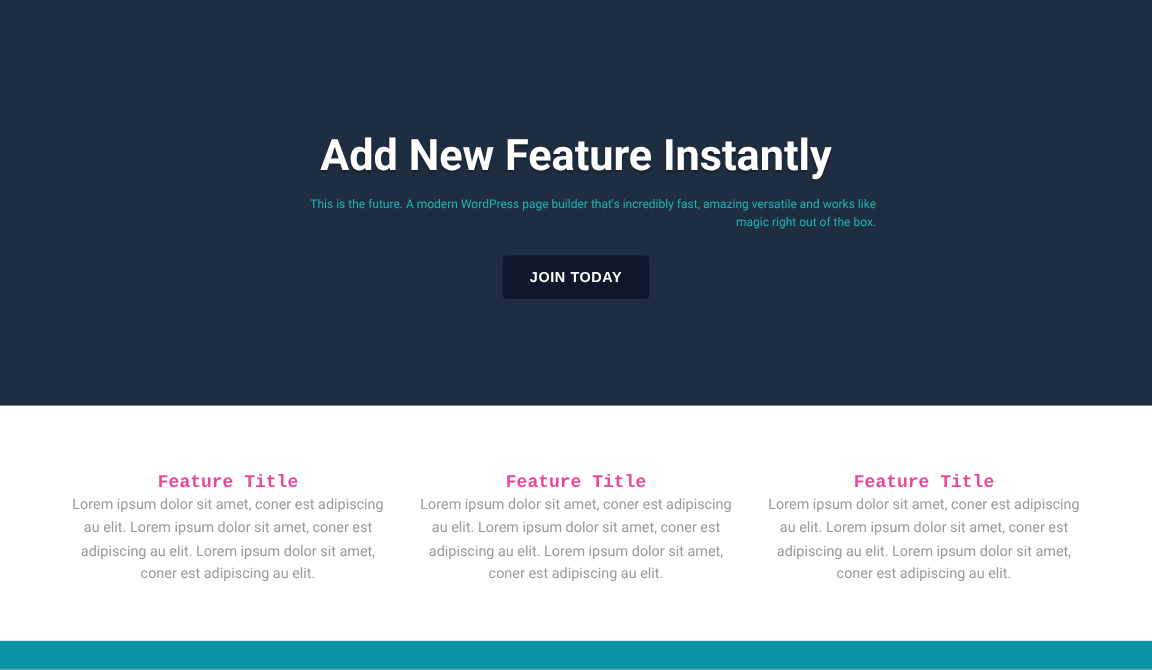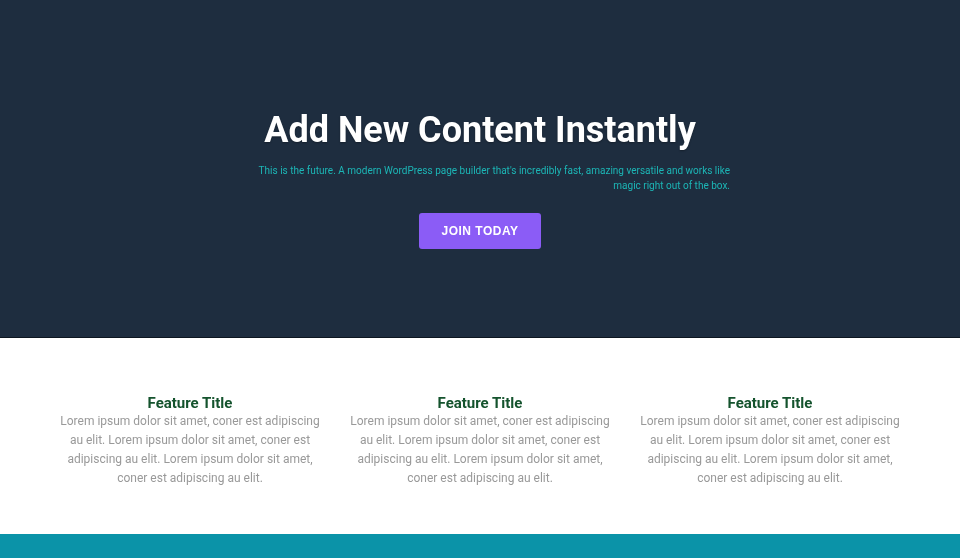--- a/index.html
+++ b/index.html
@@ -35,21 +35,21 @@
     }
     .hero-subtitle {
       color: #1cb6b6;
       font-size: 10px;
       text-align: right;
       line-height: 1.5;
       max-width: 500px;
       margin-bottom: 20px;
     }
     .cta-button {
-      background-color: #8b5cf6;
+      background-color: #0f172a;
       color: #ffffff;
       border: none;
       padding: 11px 22px;
       font-size: 12px;
       font-weight: 700;
       letter-spacing: 0.5px;
       border-radius: 3px;
       cursor: pointer;
       text-transform: uppercase;
     }
@@ -62,42 +62,43 @@
       align-items: center;
       padding: 40px 60px 30px;
       gap: 30px;
     }
     .feature-card {
       flex: 1;
       text-align: center;
       max-width: 260px;
     }
     .feature-title {
-      color: #14532d;
+      color: #ec4899;
       font-size: 15px;
       font-weight: 700;
       margin-bottom: 0;
+      font-family: Liberation Mono, monospace;
     }
     .feature-desc {
       color: #999999;
       font-size: 12px;
       line-height: 1.6;
       text-align: center;
     }
     .bottom-bar {
       background-color: #0b93a8;
       width: 100%;
       height: 24px;
     }
   </style>
 </head>
 <body>
 
 <section class="hero-section">
-  <h1 class="hero-title">Add New Content Instantly</h1>
+  <h1 class="hero-title">Add New Feature Instantly</h1>
   <p class="hero-subtitle">This is the future. A modern WordPress page builder that's incredibly fast, amazing versatile and works like magic right out of the box.</p>
   <button class="cta-button">JOIN TODAY</button>
 </section>
 
 <section class="features-section">
   <div class="feature-card">
     <h3 class="feature-title">Feature Title</h3>
     <p class="feature-desc">Lorem ipsum dolor sit amet, coner est adipiscing au elit. Lorem ipsum dolor sit amet, coner est adipiscing au elit. Lorem ipsum dolor sit amet, coner est adipiscing au elit.</p>
   </div>
   <div class="feature-card">

